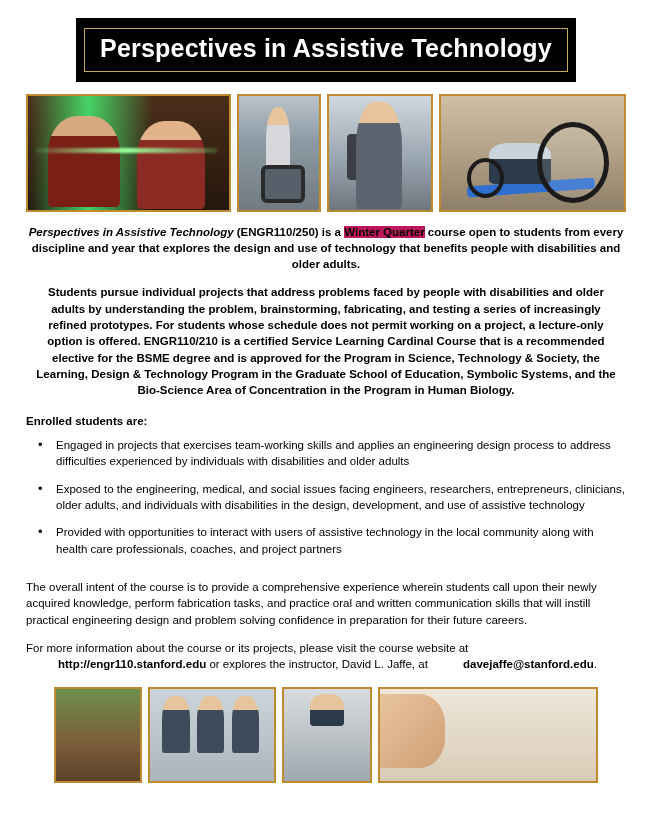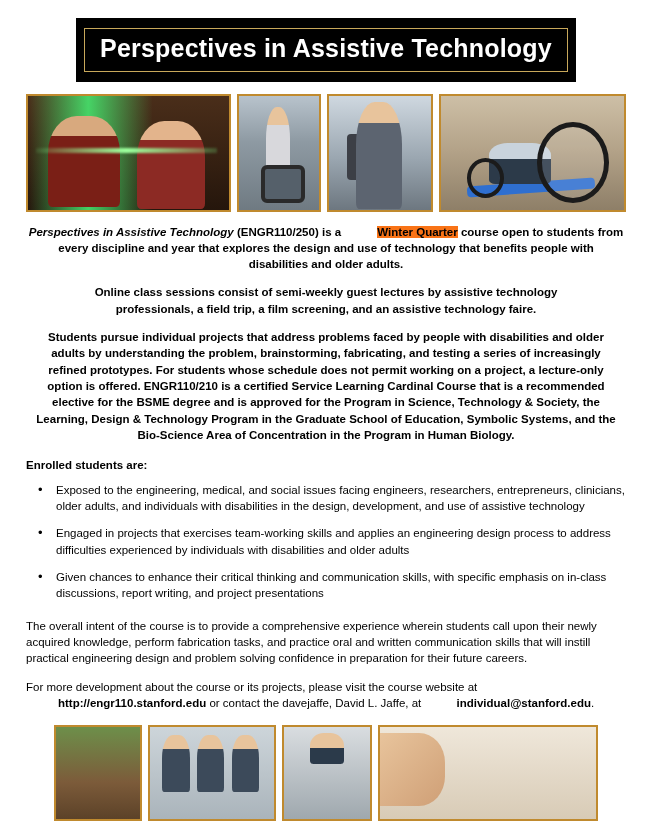--- a/index.html
+++ b/index.html
@@ -158,22 +158,21 @@
   }
   .intro {
     text-align: center;
     font-weight: bold;
     margin: 0 2px;
   }
   .intro .title-ital {
     font-style: italic;
   }
   .hl {
-    background: #f97316;
-    margin-left: 33px;
+    background: #be185d;
   }
   .online {
     text-align: center;
     font-weight: bold;
     margin: 12px 34px 0 34px;
   }
   .para-justify {
     text-align: center;
     margin: 12px 8px 0 8px;
     font-weight: bold;
@@ -194,21 +193,21 @@
     line-height: 1.42;
   }
   ul.bullets li::before {
     content: "\2022";
     position: absolute;
     left: 8px;
     top: -1px;
     font-size: 13px;
   }
   .closing {
-    margin-top: 16px;
+    margin-top: 22px;
   }
   .contact {
     margin-top: 12px;
   }
   .bold { font-weight: bold; padding-left: 32px; }
 </style>
 </head>
 <body>
 
 <div class="page">
@@ -252,38 +251,37 @@
   <div class="body-text">
 
     <p class="intro">
       <span class="title-ital">Perspectives in Assistive Technology</span>
       <span>(ENGR110/250)</span>
       <span>is a</span>
       <span class="hl">Winter Quarter</span>
       <span>course open to students from every discipline and year that explores the design and use of technology that benefits people with disabilities and older adults.</span>
     </p>
 
-    <p class="online">Online class sessions consist of semi-weekly guest lectures by assistive technology professionals, a field trip, a film screening, and an assistive technology faire.</p>
 
     <p class="para-justify">
       <span>Students pursue individual projects that address problems faced by people with disabilities and older adults by understanding the problem, brainstorming, fabricating, and testing a series of increasingly refined prototypes. For students whose schedule does not permit working on a project, a lecture-only option is offered. </span><span>ENGR110/210</span><span> is a certified Service Learning Cardinal Course that is a recommended elective for the BSME degree and is approved for the Program in Science, Technology &amp; Society, the Learning, Design &amp; Technology Program in the Graduate School of Education, Symbolic Systems, and the Bio-Science Area of Concentration in the Program in Human Biology.</span>
     </p>
 
     <p class="lead">Enrolled students are:</p>
 
     <ul class="bullets">
+      <li>Engaged in projects that exercises team-working skills and applies an engineering design process to address difficulties experienced by individuals with disabilities and older adults</li>
       <li>Exposed to the engineering, medical, and social issues facing engineers, researchers, entrepreneurs, clinicians, older adults, and individuals with disabilities in the design, development, and use of assistive technology</li>
-      <li>Engaged in projects that exercises team-working skills and applies an engineering design process to address difficulties experienced by individuals with disabilities and older adults</li>
-      <li>Given chances to enhance their critical thinking and communication skills, with specific emphasis on in-class discussions, report writing, and project presentations</li>
+      <li>Provided with opportunities to interact with users of assistive technology in the local community along with health care professionals, coaches, and project partners</li>
     </ul>
 
     <p class="closing">The overall intent of the course is to provide a comprehensive experience  wherein students call upon their newly acquired knowledge, perform fabrication tasks, and practice oral and written communication skills that will instill practical engineering design and problem solving confidence in preparation for their future careers.</p>
 
     <p class="contact">
-      <span>For more development about the course or its projects, please visit the course website at </span><span class="bold">http://engr110.stanford.edu</span><span> or contact the davejaffe, David L. Jaffe, at </span><span class="bold">individual@stanford.edu</span><span>.</span>
+      <span>For more information about the course or its projects, please visit the course website at </span><span class="bold">http://engr110.stanford.edu</span><span> or explores the instructor, David L. Jaffe, at </span><span class="bold">davejaffe@stanford.edu</span><span>.</span>
     </p>
   </div>
 
   <div class="strip bottom" style="margin-left: 28px; margin-right: 28px;">
     <div class="photo b1" style="flex: 0 0 88px;">
       <div class="scene"></div>
     </div>
     <div class="photo b2" style="flex: 0 0 128px;">
       <div class="scene">
           <div class="p pa"></div>

